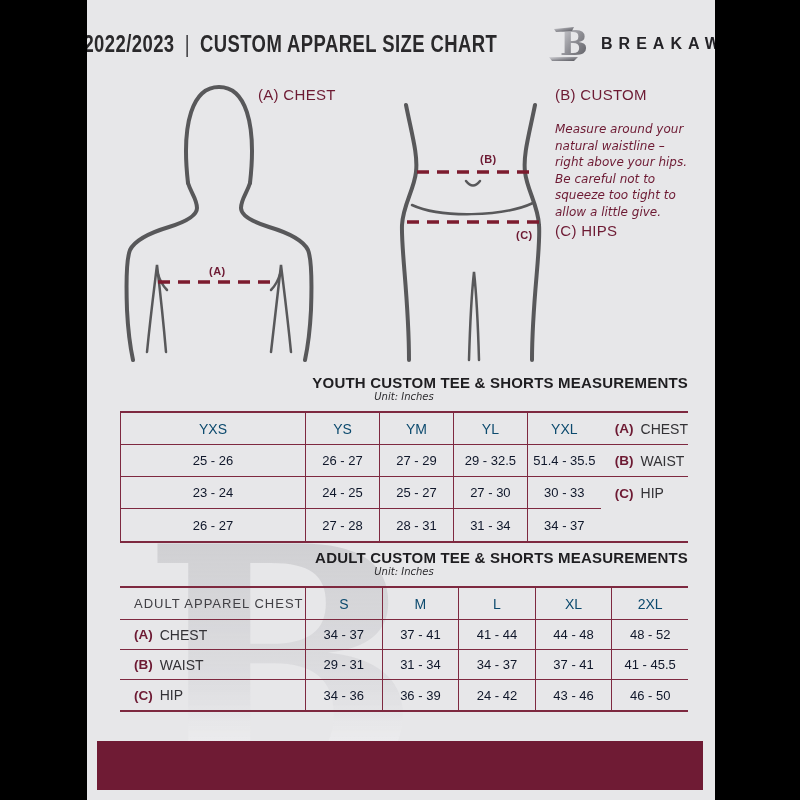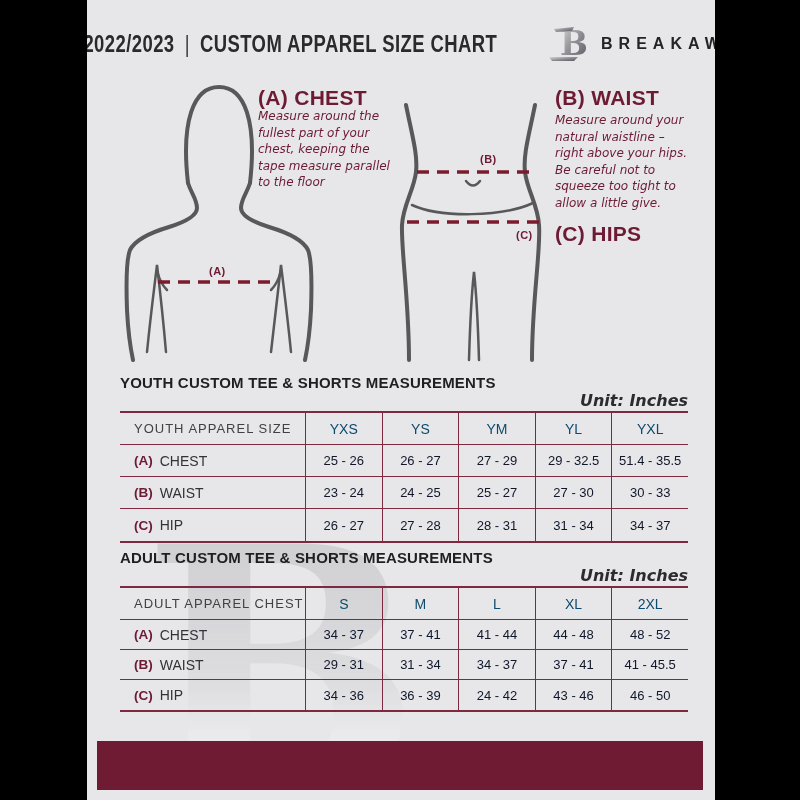--- a/index.html
+++ b/index.html
@@ -27,36 +27,36 @@
   
   .hdr{position:absolute;left:0;top:22px;width:628px;height:44px;
        display:flex;align-items:center;justify-content:center;}
   .hdr-title{display:inline-block;white-space:nowrap;font-weight:bold;font-size:22px;color:#2a292b;
        letter-spacing:0.5px;transform:scale(0.84,1.08);transform-origin:center;}
   .hdr-sep{padding:0 12px;font-weight:normal;color:#3a393c;}
   .logo{margin-left:10px;margin-right:12px;flex:0 0 auto;}
   .brand{font-weight:bold;font-size:16px;letter-spacing:6px;color:#242327;white-space:nowrap;}
 
   
-  .guide-head{position:absolute;font-weight:bold;font-size:21px;color:var(--accent);letter-spacing:0.3px;}
+  .guide-head{position:absolute;font-weight:normal;font-size:15px;color:var(--accent);letter-spacing:0.3px;}
   .guide-body{position:absolute;font-style:italic;font-size:12px;line-height:16.5px;color:var(--accent);
       white-space:pre-line;font-family:"DejaVu Sans",sans-serif;}
 
   
   .fig{position:absolute;}
   .fig path{fill:none;stroke:var(--figure);stroke-width:4;stroke-linecap:round;}
   .fig path.thin{stroke-width:2.5;}
   .fig path.dash{stroke:#7c1b2e;stroke-width:3.5;stroke-dasharray:12 8;stroke-linecap:butt;}
   .fig text{font-family:"Liberation Sans",sans-serif;font-weight:bold;font-size:11px;fill:var(--accent);letter-spacing:0.5px;}
 
   
-  .tbl-title{position:absolute;left:33px;width:568px;text-align:left;
+  .tbl-title{position:absolute;left:33px;width:568px;text-align:right;
       font-weight:bold;font-size:15px;color:#1f1e21;letter-spacing:0.2px;}
-  .tbl-unit{position:absolute;left:33px;width:568px;text-align:right;
-      font-style:italic;font-size:16px;color:#2c2b2e;font-family:"DejaVu Sans",sans-serif;font-weight:bold;}
+  .tbl-unit{position:absolute;left:33px;width:568px;text-align:center;
+      font-style:italic;font-size:10px;color:#2c2b2e;font-family:"DejaVu Sans",sans-serif;}
 
   
   .sizetable{position:absolute;left:33px;width:568px;display:grid;
       grid-template-columns:185px repeat(5,1fr);
       border-top:2px solid var(--line);border-bottom:2px solid var(--line);}
   .yt{grid-template-rows:32px 32px 32px 32px;}
   .at{grid-template-rows:32px 30px 30px 30px;}
   .cell{display:flex;align-items:center;justify-content:center;font-size:13px;color:#0f172a;}
   .cell.first{justify-content:flex-start;padding-left:14px;}
   .cell.bl{border-left:1.6px solid var(--line);}
@@ -112,41 +112,35 @@
       <path class="thin" d="M81,86 Q88,95 95,86"></path>
       <path class="thin" d="M27,110 C55,123 118,122 148,108"></path>
       <path class="thin" d="M84,265 C85,230 87,195 89,177 C91,195 93,230 94,265"></path>
       <path class="dash" d="M32,77 L147,77"></path>
       <path class="dash" d="M22,127 L158,127"></path>
       <text x="95" y="68">(B)</text>
       <text x="131" y="144">(C)</text>
     </svg>
 
     <div class="guide-head" style="left:171px;top:86px;">(A) CHEST</div>
-    <div class="guide-body" style="left:171px;top:108px;width:140px;">Measure around the
-fullest part of your
-chest, keeping the
-tape measure parallel
-to the floor</div>
-
-    <div class="guide-head" style="left:468px;top:86px;">(B) WAIST</div>
-    <div class="guide-body" style="left:468px;top:112px;width:160px;">Measure around your
+
+    <div class="guide-head" style="left:468px;top:86px;">(B) CUSTOM</div>
+    <div class="guide-body" style="left:468px;top:121px;width:160px;">Measure around your
 natural waistline –
 right above your hips.
 Be careful not to
 squeeze too tight to
 allow a little give.</div>
 
     <div class="guide-head" style="left:468px;top:222px;">(C) HIPS</div>
 
     <div class="tbl-title" style="top:374px;">YOUTH CUSTOM TEE &amp; SHORTS MEASUREMENTS</div>
     <div class="tbl-unit" style="top:391px;">Unit: Inches</div>
 
     <div class="sizetable yt" style="top:411px;">
-      <div class="cell head first bb">YOUTH APPAREL SIZE</div>
       <div class="cell head bl bb">YXS</div>
       <div class="cell head bl bb">YS</div>
       <div class="cell head bl bb">YM</div>
       <div class="cell head bl bb">YL</div>
       <div class="cell head bl bb">YXL</div>
 
       <div class="cell label first bb">
           <span class="pfx">(A)</span>
           <span>CHEST</span>
         </div>

